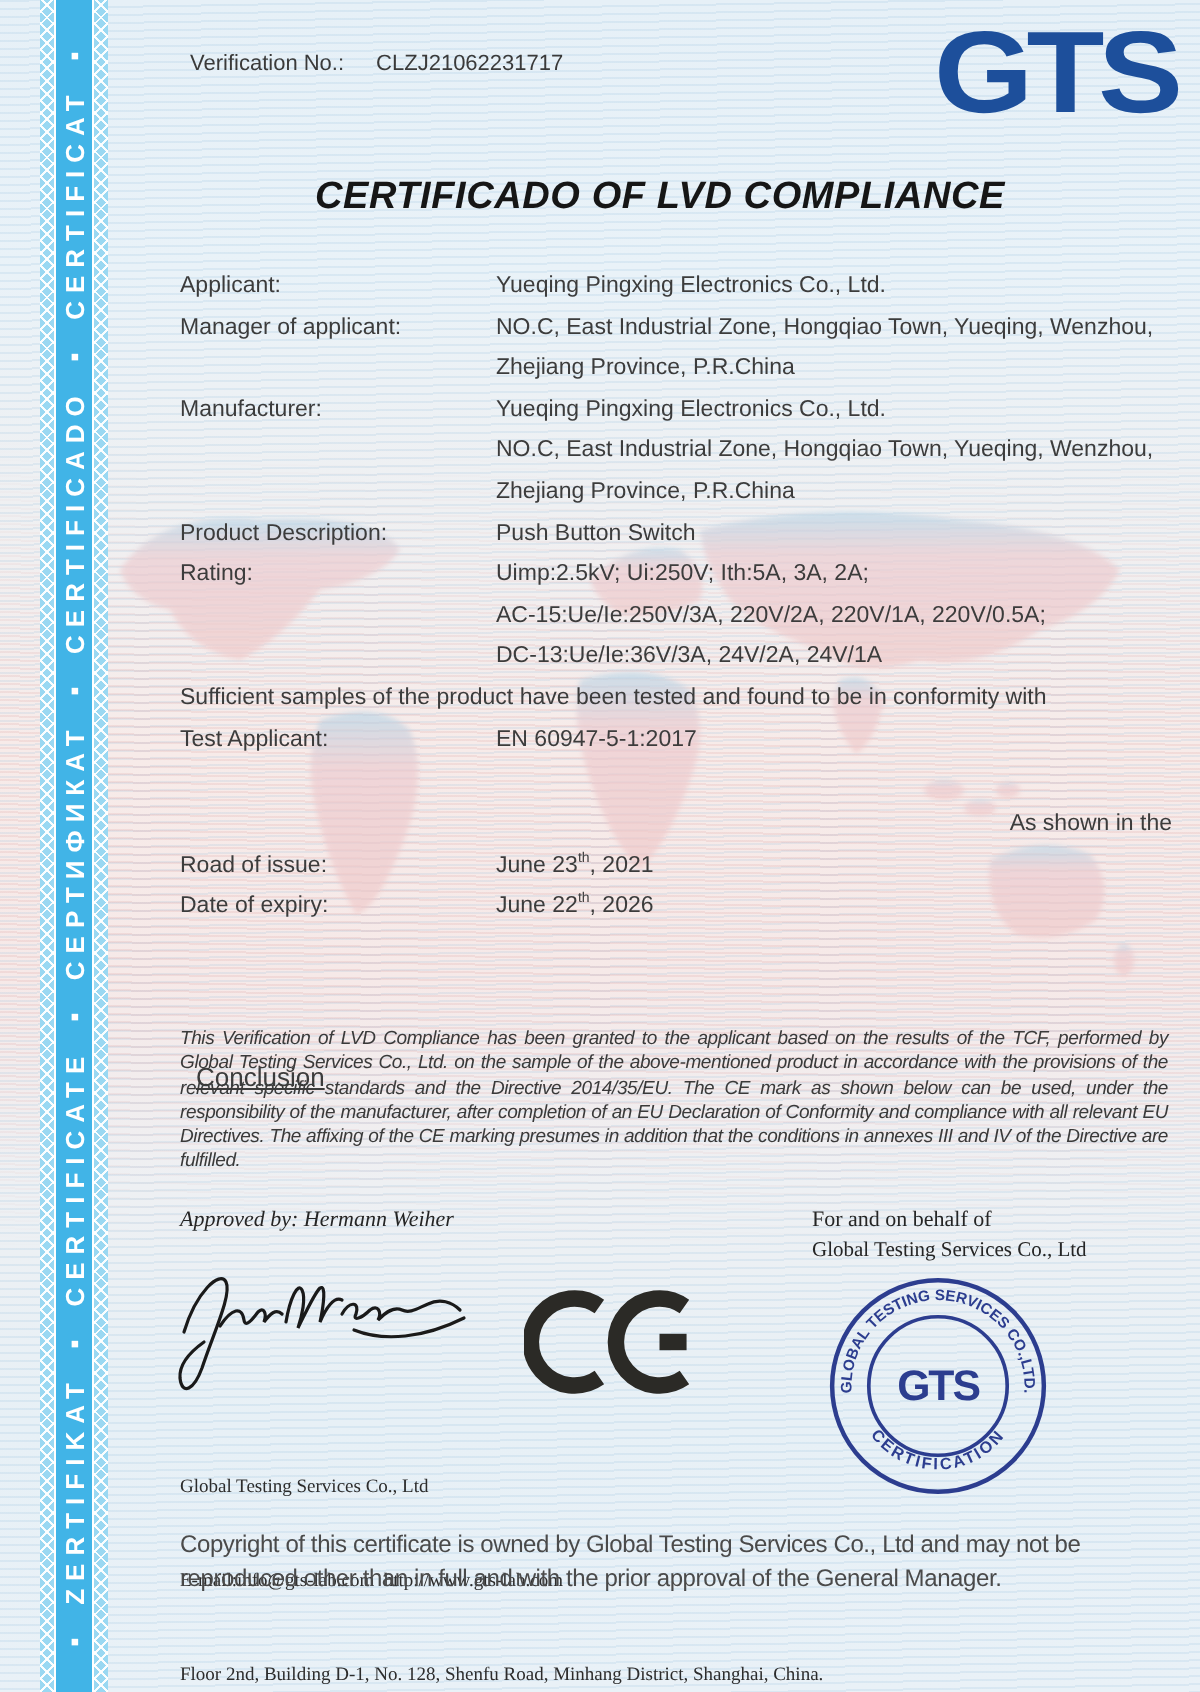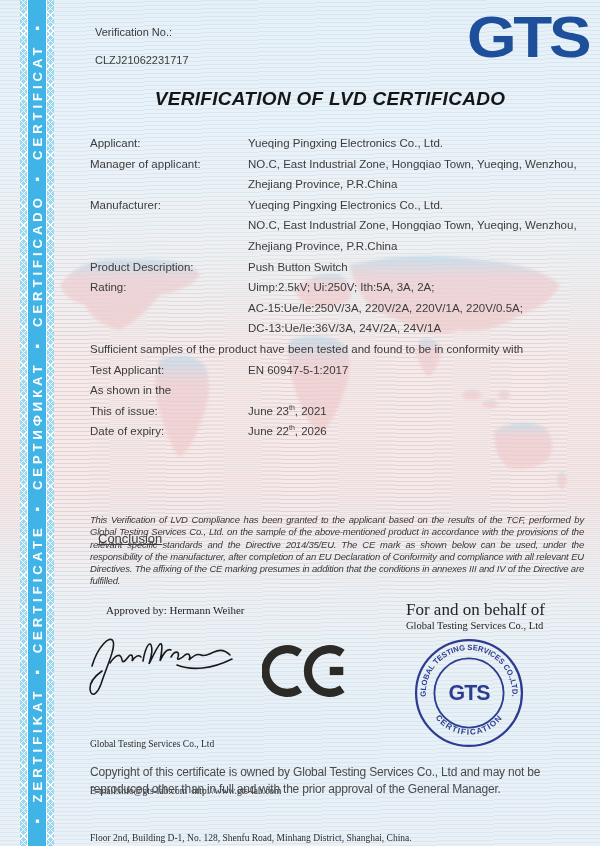--- a/index.html
+++ b/index.html
@@ -18,40 +18,40 @@
   
   .strip{position:absolute;left:20px;top:0;bottom:0;width:34px;display:flex;z-index:3;}
   .lattice{width:7px;height:100%;background-color:#9ad8f2;
     background-image:repeating-linear-gradient(45deg,rgba(255,255,255,.95) 0 1px,transparent 1px 4.5px),
                      repeating-linear-gradient(-45deg,rgba(255,255,255,.95) 0 1px,transparent 1px 4.5px);}
   .band{width:20px;height:100%;background:#41b4e7;border-left:1px solid #fff;border-right:1px solid #fff;
     display:flex;align-items:center;justify-content:center;}
   .band span{display:block;writing-mode:vertical-rl;transform:rotate(180deg);
     color:#fff;font-weight:bold;font-size:13px;letter-spacing:4px;white-space:nowrap;}
 
-  .verif-row{position:absolute;top:26px;left:95px;display:flex;gap:16px;font-size:11px;color:#3a3a3a;flex-direction:column;}
+  .verif-row{position:absolute;top:26px;left:95px;display:flex;gap:16px;font-size:11px;color:#3a3a3a;}
   .logo{position:absolute;top:8px;right:12px;font-size:58px;line-height:1;font-weight:700;
     color:#1d4f9b;letter-spacing:-3px;transform:scaleX(1.1);transform-origin:right top;}
   .title{position:absolute;top:88px;left:60px;right:0;text-align:center;
     font-size:19px;font-weight:bold;font-style:italic;color:#161616;letter-spacing:.3px;}
 
   .fields{position:absolute;top:133px;left:90px;right:14px;font-size:11.5px;color:#3c3c3c;}
   .frow{display:flex;line-height:20.6px;gap:24px;}
-  .frow.gap{margin-top:0;}
+  .frow.gap{margin-top:22px;justify-content:flex-end;}
   .flabel{width:134px;flex:none;}
   .fvalue{flex:1;}
   sup{font-size:7px;vertical-align:super;line-height:0;}
 
   .concl-head{position:absolute;top:491px;left:98px;font-size:13px;color:#3c3c3c;text-decoration:underline;margin-top:40px;}
   .concl-body{position:absolute;top:514px;left:90px;width:494px;font-size:9.5px;letter-spacing:-.2px;
     line-height:12.3px;color:#3a3a3a;text-align:justify;font-style:italic;}
 
-  .approved{position:absolute;top:604px;left:106px;font-family:"Liberation Serif",serif;font-size:11px;color:#252525;}
+  .approved{position:absolute;top:604px;left:90px;font-family:"Liberation Serif",serif;font-size:11px;color:#252525;font-style:italic;}
   .behalf{position:absolute;top:602px;left:406px;font-family:"Liberation Serif",serif;color:#252525;}
-  .behalf .b1{font-size:17px;line-height:16px;}
+  .behalf .b1{font-size:11px;line-height:16px;}
   .behalf .b2{font-size:10.5px;line-height:16px;}
 
   .sig{position:absolute;top:630px;left:80px;width:168px;height:74px;}
   .ce{position:absolute;top:642px;left:262px;width:92px;height:58px;}
   .stamp{position:absolute;top:636px;left:412px;width:114px;height:114px;}
 
   .footer{position:absolute;top:705px;left:90px;font-family:"Liberation Serif",serif;
     font-size:9.5px;line-height:15.8px;color:#2c2c2c;white-space:pre-wrap;}
   .copyright{position:absolute;top:764px;left:90px;width:487px;font-size:12px;
     letter-spacing:-.2px;line-height:17px;color:#4a4a4a;}
@@ -96,21 +96,21 @@
   </div>
 
   <div class="content">
     <div class="verif-row">
       <span>Verification No.:</span>
       <span>CLZJ21062231717</span>
     </div>
 
     <div class="logo">GTS</div>
 
-    <div class="title">VERIFICATION OF LVD CERTIFICADO</div>
+    <div class="title">CERTIFICADO OF LVD COMPLIANCE</div>
 
     <div class="fields">
         <div class="frow">
           <span class="flabel">Applicant:</span>
           <span class="fvalue">Yueqing Pingxing Electronics Co., Ltd.</span>
         </div>
         <div class="frow">
           <span class="flabel">Manager of applicant:</span>
           <span class="fvalue">NO.C, East Industrial Zone, Hongqiao Town, Yueqing, Wenzhou,</span>
         </div>
@@ -150,21 +150,21 @@
           <span class="ffull">Sufficient samples of the product have been tested and found to be in conformity with</span>
         </div>
         <div class="frow">
           <span class="flabel">Test Applicant:</span>
           <span class="fvalue">EN 60947-5-1:2017</span>
         </div>
         <div class="frow gap">
           <span class="ffull">As shown in the</span>
         </div>
         <div class="frow">
-          <span class="flabel">This of issue:</span>
+          <span class="flabel">Road of issue:</span>
           <span class="fvalue">June 23<sup>th</sup>, 2021</span>
         </div>
         <div class="frow">
           <span class="flabel">Date of expiry:</span>
           <span class="fvalue">June 22<sup>th</sup>, 2026</span>
         </div>
       </div>
 
     <div class="concl-head">Conclusion</div>
     <div class="concl-body">This Verification of LVD Compliance has been granted to the applicant based on the results of the TCF, performed by Global Testing Services Co., Ltd. on the sample of the above-mentioned product in accordance with the provisions of the relevant specific standards and the Directive 2014/35/EU. The CE mark as shown below can be used, under the responsibility of the manufacturer, after completion of an EU Declaration of Conformity and compliance with all relevant EU Directives. The affixing of the CE marking presumes in addition that the conditions in annexes III and IV of the Directive are fulfilled.</div>

